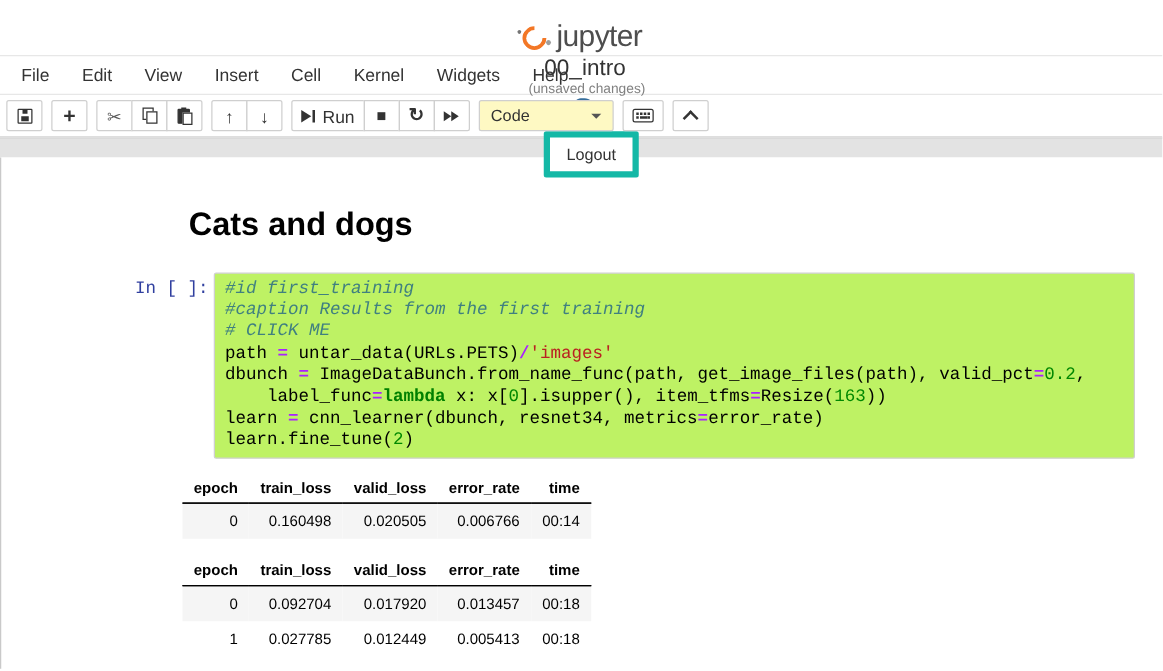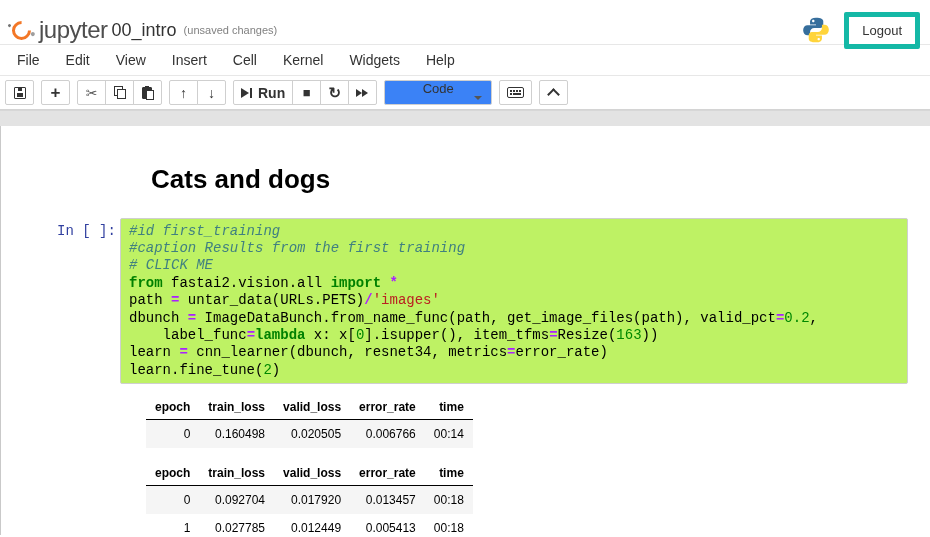--- a/index.html
+++ b/index.html
@@ -1,20 +1,20 @@
 <!DOCTYPE html>
 <html><head>
 <meta charset="utf-8">
 <style>
   * { margin:0; padding:0; box-sizing:border-box; }
   html,body { width:930px; height:537px; overflow:hidden; background:#fff;
               font-family:"Liberation Sans",sans-serif; color:#333; }
 
   
-  .header-row { height:44px; display:flex; align-items:center; padding:16px 10px 0 12px; background:#fff; }
+  .header-row { height:44px; display:flex; align-items:center; padding:16px 10px 0 12px; background:#fff;flex-direction:column; }
   .jupyter-logo { position:relative; display:flex; align-items:center; gap:8px; cursor:pointer; }
   .logo-moon { position:relative; width:19px; height:19px; border:3px solid #f37726; border-radius:50%;
                border-top-color:transparent; transform:rotate(45deg); }
   .logo-dot1 { position:absolute; top:-1px; right:-6px; width:4px; height:4px; border-radius:50%; background:#9e9e9e; }
   .logo-dot2 { position:absolute; bottom:0px; left:-7px; width:3px; height:3px; border-radius:50%; background:#757575; }
   .logo-word { font-size:24px; color:#4e4e4e; letter-spacing:-0.5px; }
   .nb-title { margin-left:4px; font-size:18px; color:#333; }
   .autosave { margin-left:7px; font-size:11px; color:#818181; }
   .header-spacer { flex:1; }
   .logout-btn { margin-left:14px; background:#fff; border:5px solid #14b8a6; border-radius:2px;
@@ -34,21 +34,21 @@
   
   .toolbar { height:34px; display:flex; align-items:center; padding-left:5px; gap:7px;
              background:#fff; border-bottom:1px solid #d4d4d4; }
   .btn-group { display:flex; }
   .tbtn { height:25px; min-width:29px; display:flex; align-items:center; justify-content:center; gap:5px;
           background:#fff; border:1px solid #cfcfcf; padding:0 7px; cursor:pointer; font-family:inherit;
           color:#333; border-radius:0; margin-left:-1px; }
   .btn-group .tbtn:first-child { border-radius:2px 0 0 2px; margin-left:0; }
   .btn-group .tbtn:last-child { border-radius:0 2px 2px 0; }
   .btn-group .tbtn:only-child { border-radius:2px; }
-  .tbtn-label { font-size:14px; color:#333;font-weight:bold; }
+  .tbtn-label { font-size:14px; color:#333; }
 
   .icon { display:inline-flex; align-items:center; justify-content:center; color:#333; font-style:normal; line-height:1; }
   .plus-icon { font-size:17px; font-weight:bold; }
   .scissors-icon { font-size:14px; color:#5a5a5a; }
   .arrow-up-icon,.arrow-down-icon { font-size:14px; font-weight:bold; }
   .stop-icon { font-size:13px; }
   .restart-icon { font-size:15px; font-weight:bold; }
   .floppy-icon { position:relative; width:12px; height:12px; border:1px solid #333; border-radius:1px; }
   .floppy-icon::before { content:""; position:absolute; top:0; left:3px; width:4px; height:3px; background:#333; }
   .floppy-icon::after  { content:""; position:absolute; bottom:1px; left:2px; width:6px; height:4px; background:#333; }
@@ -66,31 +66,31 @@
   .fast-forward-icon::before { content:""; position:absolute; left:0; top:1px; border-left:6px solid #333;
                                border-top:4px solid transparent; border-bottom:4px solid transparent; }
   .fast-forward-icon::after  { content:""; position:absolute; left:6px; top:1px; border-left:6px solid #333;
                                border-top:4px solid transparent; border-bottom:4px solid transparent; }
   .keyboard-icon { position:relative; width:17px; height:11px; border:1px solid #333; border-radius:2px; }
   .keyboard-icon::before { content:""; position:absolute; left:2px; top:2px; width:2px; height:2px; background:#333;
                            box-shadow:3px 0 #333,6px 0 #333,9px 0 #333,0 3px #333,9px 3px #333; }
   .keyboard-icon::after { content:""; position:absolute; left:5px; bottom:2px; width:6px; height:2px; background:#333; }
   .chevron-up-icon { width:9px; height:9px; border-top:2px solid #333; border-right:2px solid #333;
                      transform:rotate(-45deg); margin-top:4px; }
-  .celltype-select { height:25px; width:108px; background:#3b82f6; border:1px solid #cfcfcf; border-radius:2px;
-                     display:flex; align-items:center; padding:0 9px; font-size:13px; color:#333; cursor:pointer;flex-direction:column; }
+  .celltype-select { height:25px; width:108px; background:#fef9c3; border:1px solid #cfcfcf; border-radius:2px;
+                     display:flex; align-items:center; padding:0 9px; font-size:13px; color:#333; cursor:pointer; }
   .caret-down-icon { margin-left:auto; width:0; height:0; border-top:4px solid #555;
                      border-left:4px solid transparent; border-right:4px solid transparent; }
 
   
   .site-strip { height:16px; background:#e3e3e3; border-top:1px solid #d7d7d7; }
   .notebook { background:#fff; border-left:1px solid #c9c9c9; height:409px; padding-top:39px; }
   .md-heading { margin-left:150px; font-size:26px; font-weight:bold; color:#000; line-height:1.1; }
 
-  .code-cell { display:flex; margin-top:24px; padding-left:56px; padding-right:22px; align-items:flex-start; }
+  .code-cell { display:flex; margin-top:24px; padding-left:107px; padding-right:22px; align-items:flex-start; }
   .input-prompt { width:63px; flex:none; font-family:"Liberation Mono",monospace; font-size:14px;
                   color:#303f9f; padding-top:5px; }
   .input-area { flex:1; background:#bef264; border:1px solid #cfcfcf; border-radius:2px;
                 padding:4px 8px; cursor:text; }
   .cm-line { font-family:"Liberation Mono",monospace; font-size:14px; line-height:17.4px;
              white-space:pre; color:#000; }
   .tok-com { color:#408080; font-style:italic; }
   .tok-kw  { color:#008000; font-weight:bold; }
   .tok-str { color:#ba2121; }
   .tok-num { color:#008800; }
@@ -204,21 +204,20 @@
 <div class="notebook">
   <h1 class="md-heading">Cats and dogs</h1>
 
   <div class="code-cell">
     <div class="input-prompt">In [ ]:</div>
     <div class="input-area">
       <div>
           <div class="cm-line"><span class="tok-com">#id first_training</span></div>
           <div class="cm-line"><span class="tok-com">#caption Results from the first training</span></div>
           <div class="cm-line"><span class="tok-com"># CLICK ME</span></div>
-          <div class="cm-line"><span class="tok-kw">from</span><span class="tok-pl"> fastai2.vision.all </span><span class="tok-kw">import</span><span class="tok-pl"> </span><span class="tok-op">*</span></div>
           <div class="cm-line"><span class="tok-pl">path </span><span class="tok-op">=</span><span class="tok-pl"> untar_data(URLs.PETS)</span><span class="tok-op">/</span><span class="tok-str">'images'</span></div>
           <div class="cm-line"><span class="tok-pl">dbunch </span><span class="tok-op">=</span><span class="tok-pl"> ImageDataBunch.from_name_func(path, get_image_files(path), valid_pct</span><span class="tok-op">=</span><span class="tok-num">0.2</span><span class="tok-pl">,</span></div>
           <div class="cm-line"><span class="tok-pl">    label_func</span><span class="tok-op">=</span><span class="tok-kw">lambda</span><span class="tok-pl"> x: x[</span><span class="tok-num">0</span><span class="tok-pl">].isupper(), item_tfms</span><span class="tok-op">=</span><span class="tok-pl">Resize(</span><span class="tok-num">163</span><span class="tok-pl">))</span></div>
           <div class="cm-line"><span class="tok-pl">learn </span><span class="tok-op">=</span><span class="tok-pl"> cnn_learner(dbunch, resnet34, metrics</span><span class="tok-op">=</span><span class="tok-pl">error_rate)</span></div>
           <div class="cm-line"><span class="tok-pl">learn.fine_tune(</span><span class="tok-num">2</span><span class="tok-pl">)</span></div>
         </div>
     </div>
   </div>
 
   <div class="output-area">

